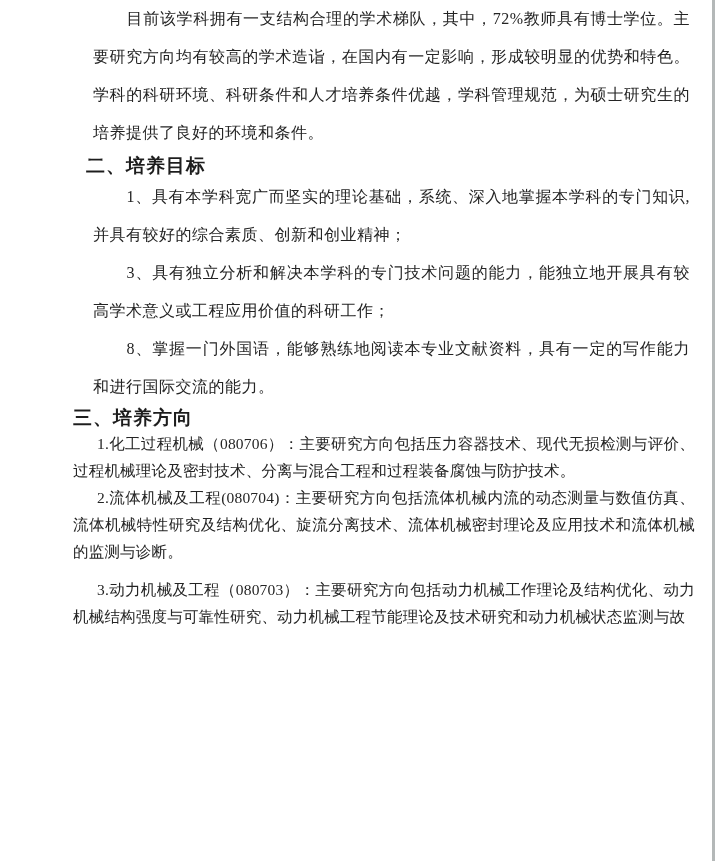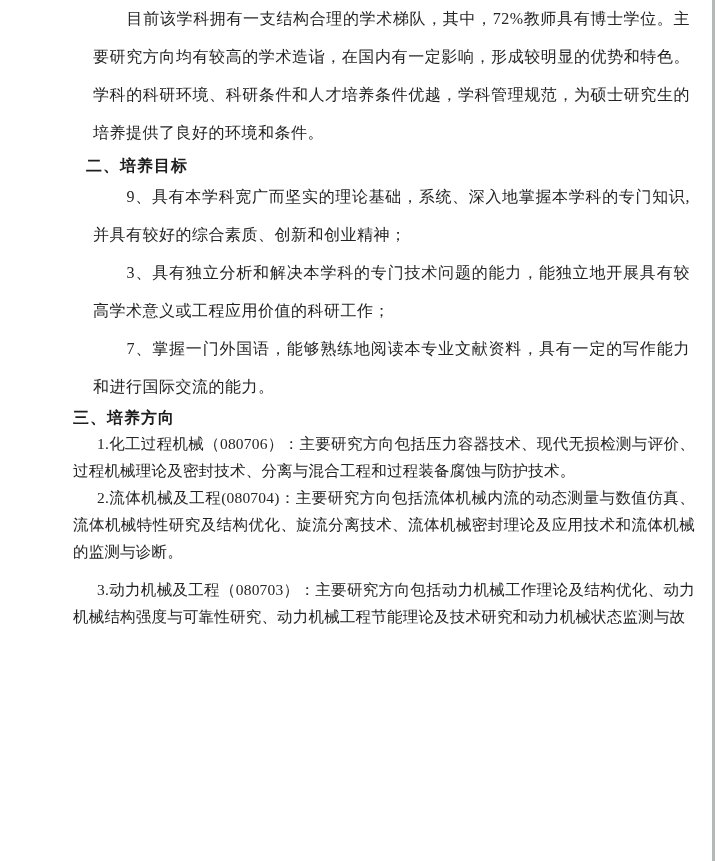--- a/index.html
+++ b/index.html
@@ -31,21 +31,21 @@
     padding: 0 28px 0 93px;
     font-size: 16px;
     line-height: 38px;
     text-align: justify;
     letter-spacing: 0.5px;
   }
   .upper p { text-indent: 2.1em; }
   .sec-heading {
     font-family: "Liberation Sans", "DejaVu Sans", sans-serif;
     font-weight: bold;
-    font-size: 16px;
+    font-size: 19px;
     color: #1d1d1d;
     letter-spacing: 1px;
   }
   .heading-goals {
     margin-left: -7px;
     margin-top: 2px;
     line-height: 24px;
   }
   .para-goals { margin-top: 8px; }
   
@@ -69,26 +69,26 @@
 <div class="page">
 
   <div class="scan-edge"></div>
 
   <div class="upper">
     <p>目前该学科拥有一支结构合理的学术梯队，其中，72%教师具有博士学位。主要研究方向均有较高的学术造诣，在国内有一定影响，形成较明显的优势和特色。学科的科研环境、科研条件和人才培养条件优越，学科管理规范，为硕士研究生的培养提供了良好的环境和条件。</p>
 
     <div class="sec-heading heading-goals">二、培养目标</div>
 
 
-    <p>9、具有本学科宽广而坚实的理论基础，系统、深入地掌握本学科的专门知识,并具有较好的综合素质、创新和创业精神；</p>
+    <p>1、具有本学科宽广而坚实的理论基础，系统、深入地掌握本学科的专门知识,并具有较好的综合素质、创新和创业精神；</p>
 
 
     <p>3、具有独立分析和解决本学科的专门技术问题的能力，能独立地开展具有较高学术意义或工程应用价值的科研工作；</p>
 
-    <p>7、掌握一门外国语，能够熟练地阅读本专业文献资料，具有一定的写作能力和进行国际交流的能力。</p>
+    <p>8、掌握一门外国语，能够熟练地阅读本专业文献资料，具有一定的写作能力和进行国际交流的能力。</p>
   </div>
 
   <div class="lower">
     <div class="sec-heading heading-directions">三、培养方向</div>
 
     <p class="dir">1.化工过程机械（080706）：主要研究方向包括压力容器技术、现代无损检测与评价、过程机械理论及密封技术、分离与混合工程和过程装备腐蚀与防护技术。</p>
 
     <p class="dir">2.流体机械及工程(080704)：主要研究方向包括流体机械内流的动态测量与数值仿真、流体机械特性研究及结构优化、旋流分离技术、流体机械密封理论及应用技术和流体机械的监测与诊断。</p>
 
     <p class="dir dir-3">3.动力机械及工程（080703）：主要研究方向包括动力机械工作理论及结构优化、动力机械结构强度与可靠性研究、动力机械工程节能理论及技术研究和动力机械状态监测与故</p>

